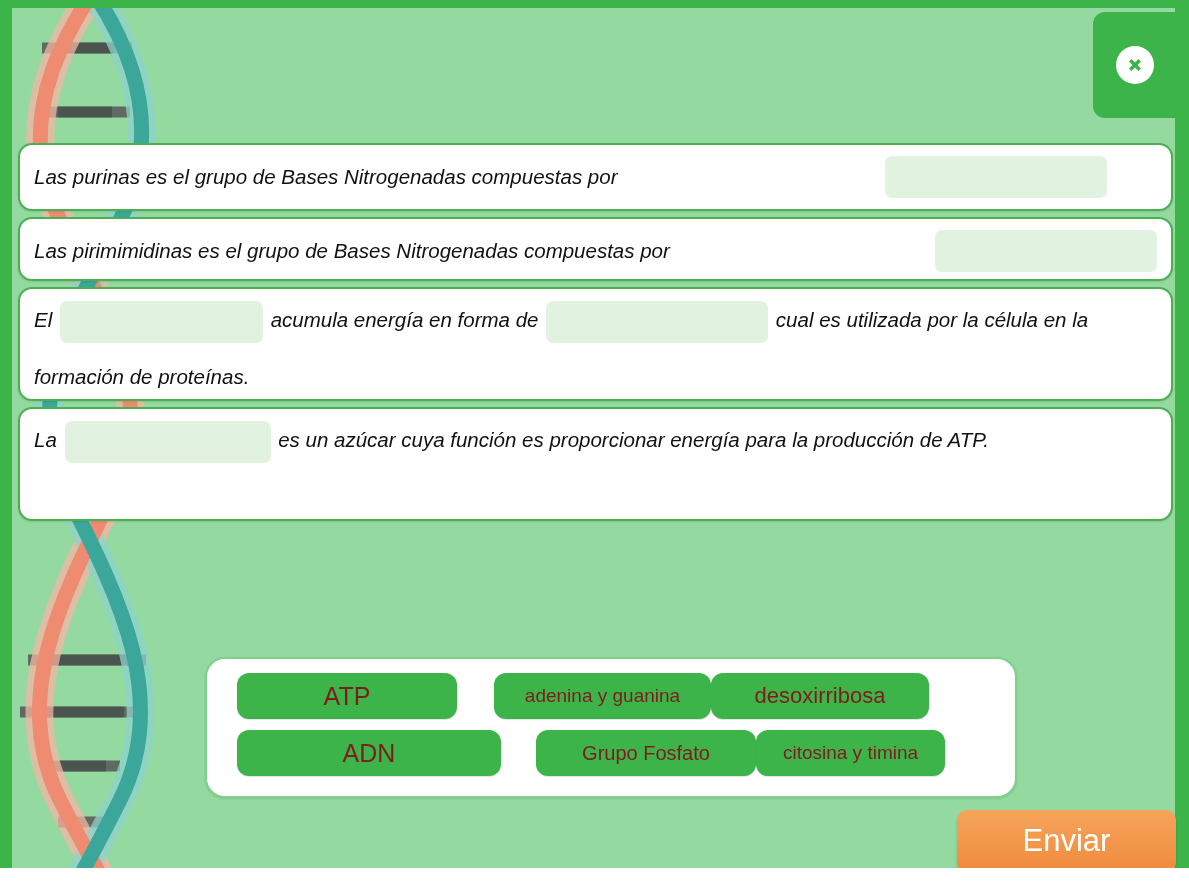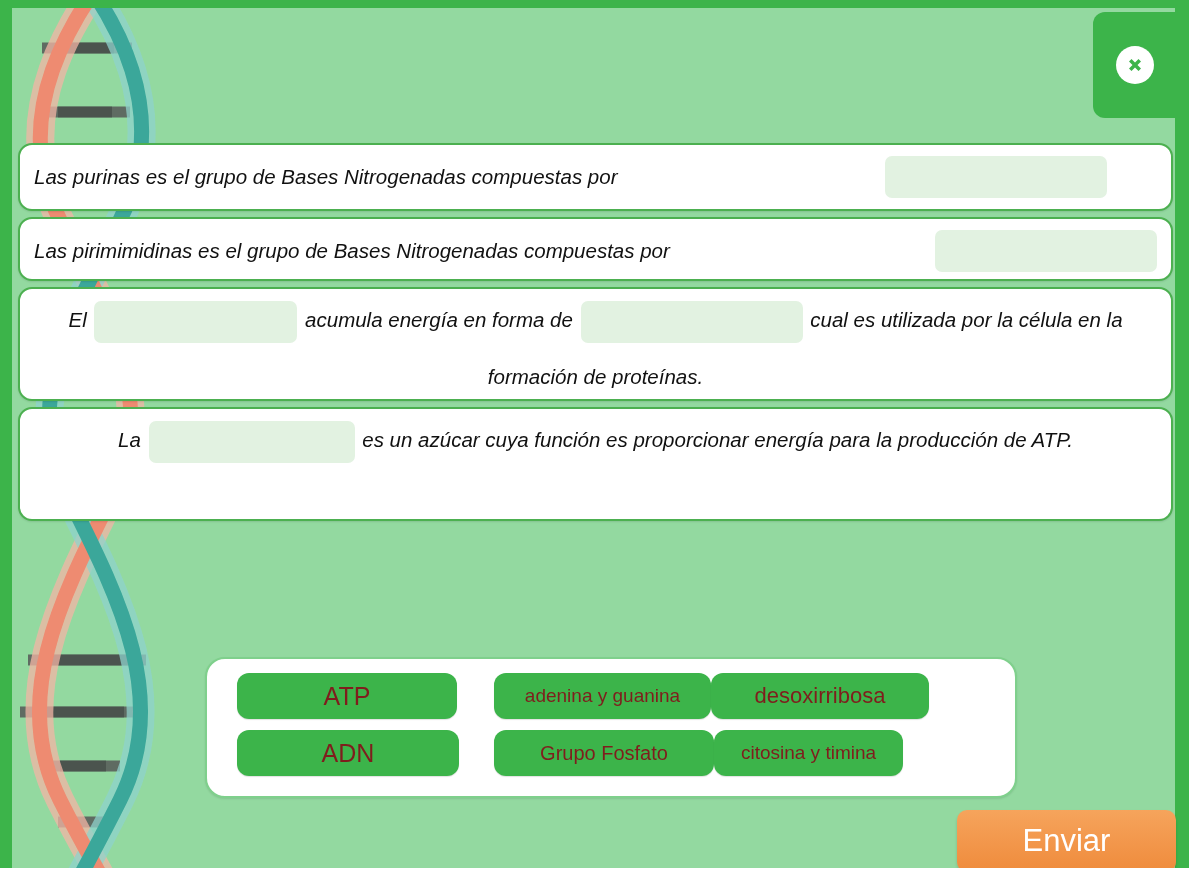--- a/index.html
+++ b/index.html
@@ -92,21 +92,21 @@
   .qcard.r1, .qcard.r2 { line-height: 48px; }
   .qcard.r1 { height: 68px; padding-top: 8px; }
   .qcard.r2 { height: 64px; padding-top: 8px; }
   .qcard.r1 .row, .qcard.r2 .row { display:flex; align-items:center; }
   .qcard.r1 .txt, .qcard.r2 .txt { flex: 0 0 auto; }
   .qcard.r1 .spacer { flex: 1 1 auto; }
   .qcard.r2 .spacer { flex: 1 1 auto; }
   .qcard.r1 .blank { margin-right: 50px; }
   .qcard.r2 .blank { margin-right: 0px; }
 
-  .qcard.tall { height: 114px; line-height: 57px; padding: 2px 6px; text-align: center; }
+  .qcard.tall { height: 114px; line-height: 57px; padding: 2px 14px; }
 
   
   .chips-box {
     position: absolute;
     left: 205px; top: 657px;
     width: 812px; height: 141px;
     background: #ffffff;
     border: 2px solid #7fd08c;
     border-radius: 20px;
     z-index: 5;
@@ -121,21 +121,21 @@
     border-radius: 12px;
     height: 46px;
     display: flex; align-items: center; justify-content: center;
     cursor: pointer;
     user-select: none;
     box-shadow: 0 1px 1px rgba(0,0,0,0.12);
   }
   .chip.c-atp      { width: 220px; font-size: 25px; margin-right: 37px; }
   .chip.c-desox    { width: 218px; font-size: 22px; margin-right: 35px; }
   .chip.c-adeg     { width: 217px; font-size: 19px; }
-  .chip.c-adn      { width: 222px; font-size: 25px; margin-right: 35px; }
+  .chip.c-adn      { width: 264px; font-size: 25px; margin-right: 35px; }
   .chip.c-fosfato  { width: 220px; font-size: 20px; }
   .chip.c-citotim  { width: 189px; font-size: 19px; }
 
   
   .submit-btn {
     position: absolute;
     left: 957px; top: 810px;
     width: 219px; height: 62px;
     border-radius: 10px;
     background: linear-gradient(180deg, #f6a45c 0%, #ef8b3c 100%);

